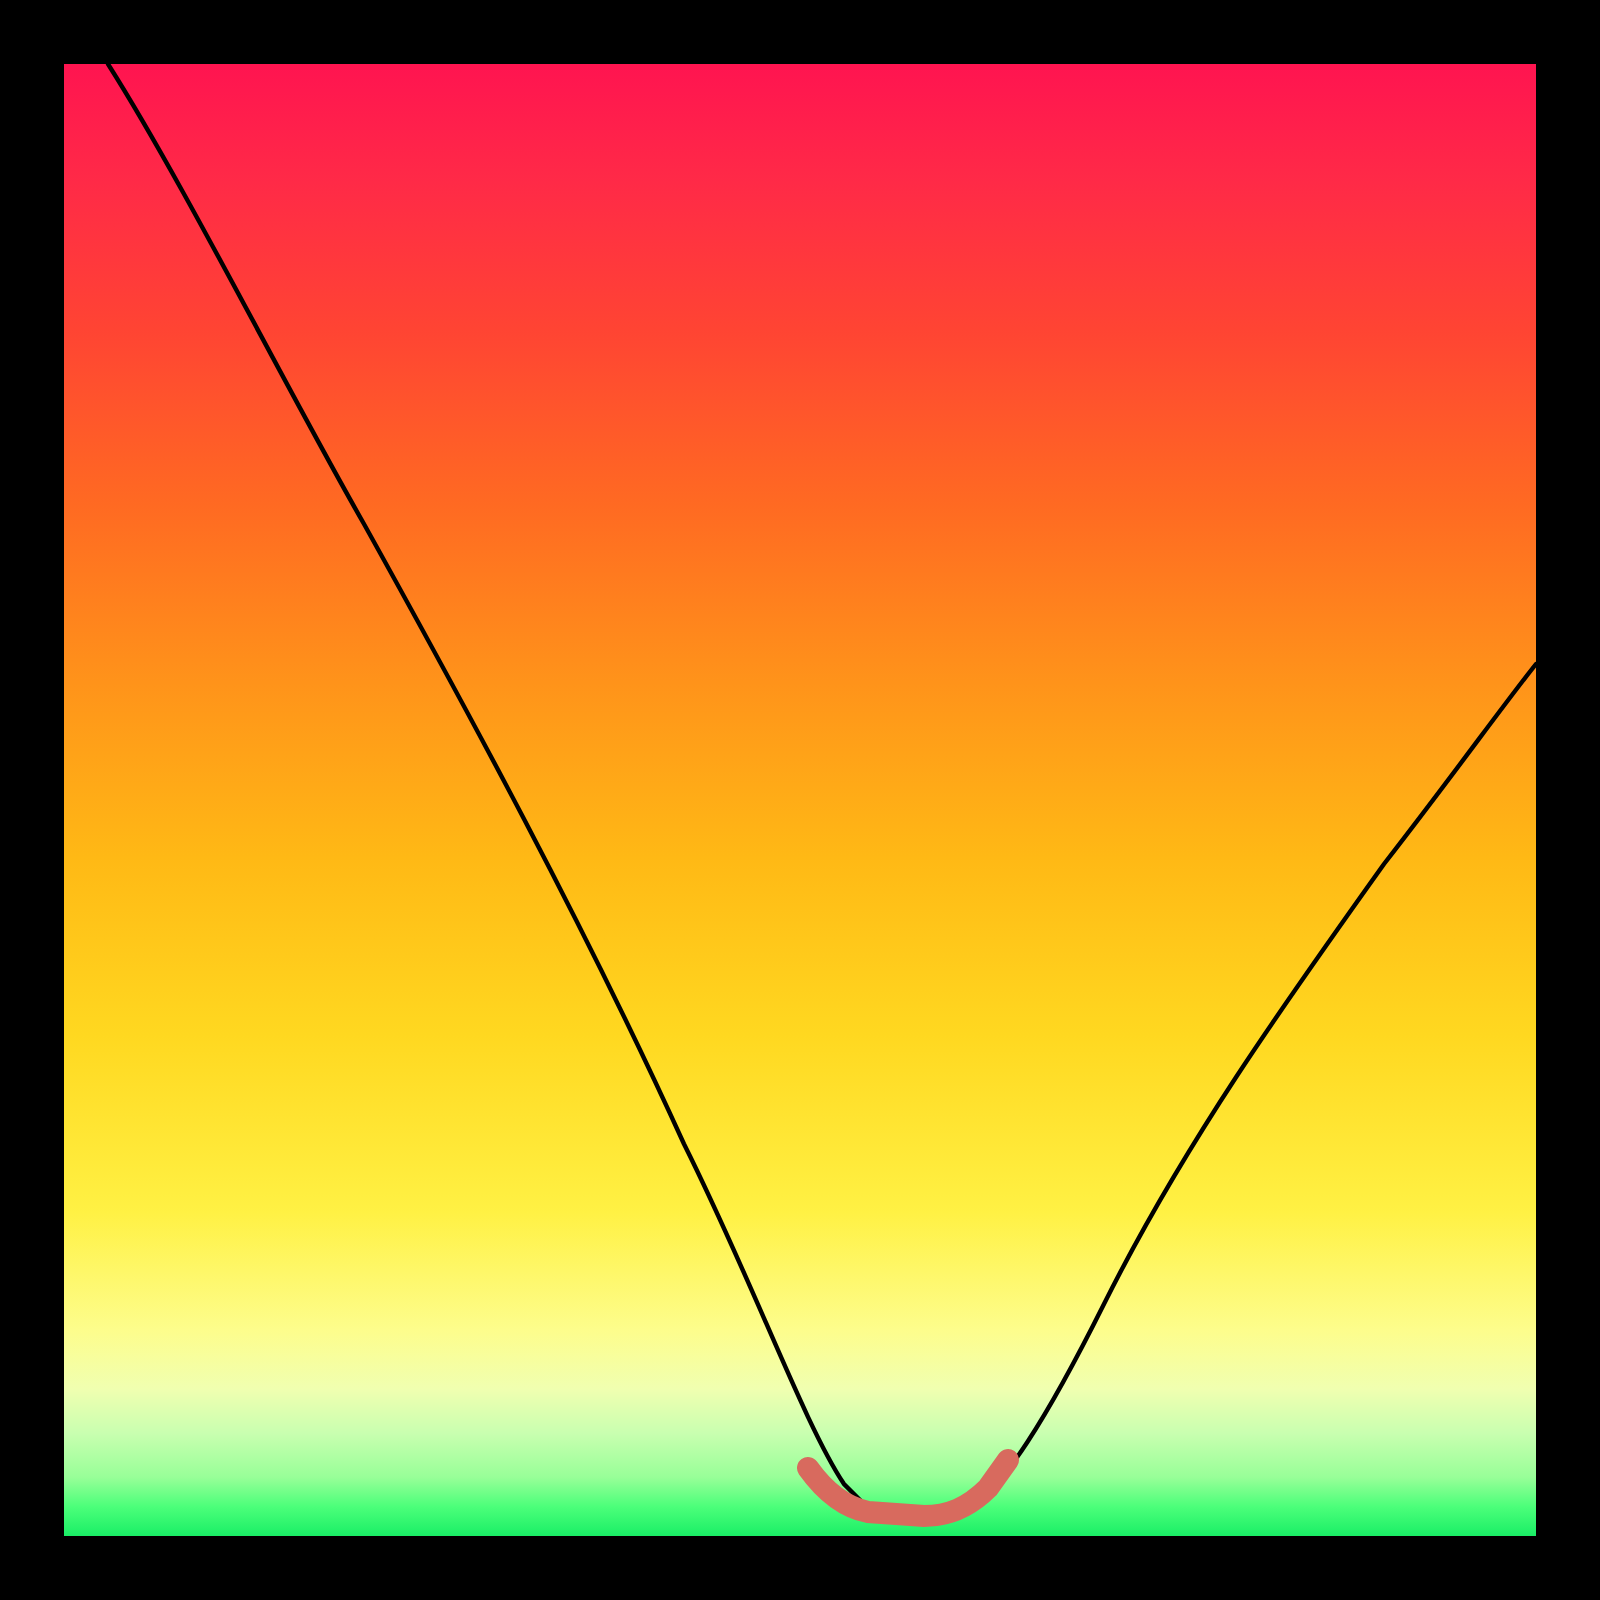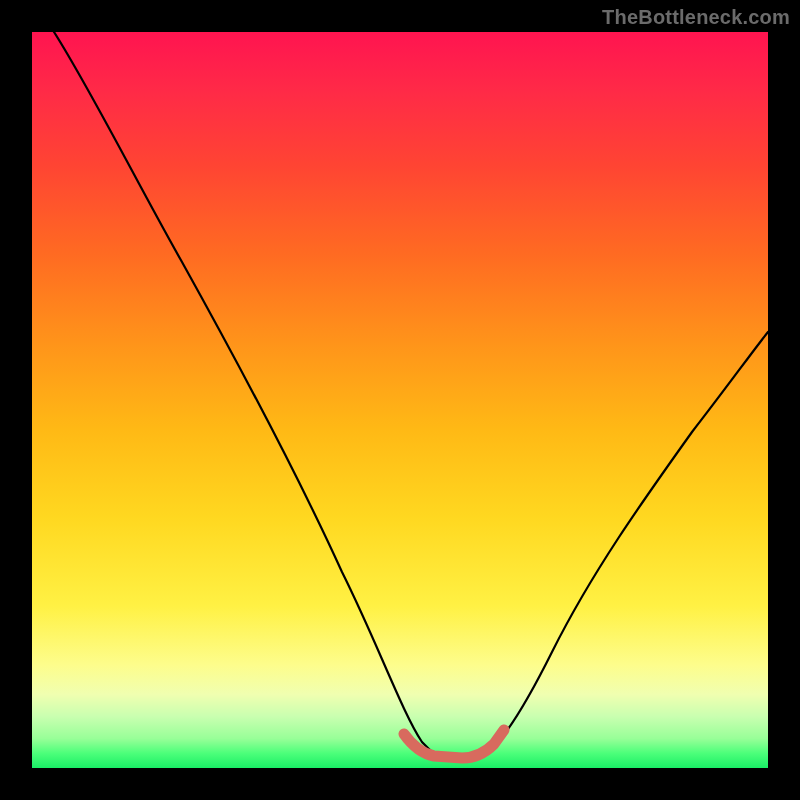--- a/index.html
+++ b/index.html
@@ -59,21 +59,20 @@
     left: 0;
     top: 0;
     width: 736px;
     height: 736px;
   }
 </style>
 </head>
 <body>
 
 <div class="frame">
-  <div class="watermark">TheBottleneck.com</div>
 
   <div class="plot">
     <svg class="curve" viewBox="0 0 736 736" preserveAspectRatio="none">
 
       <path fill="none" stroke="#000" stroke-width="2.2" stroke-linecap="round" d="M 22 0
                C 60 60, 110 160, 150 230
                C 200 320, 260 430, 310 540
                C 345 610, 370 680, 390 710
                L 400 720
                L 430 725

